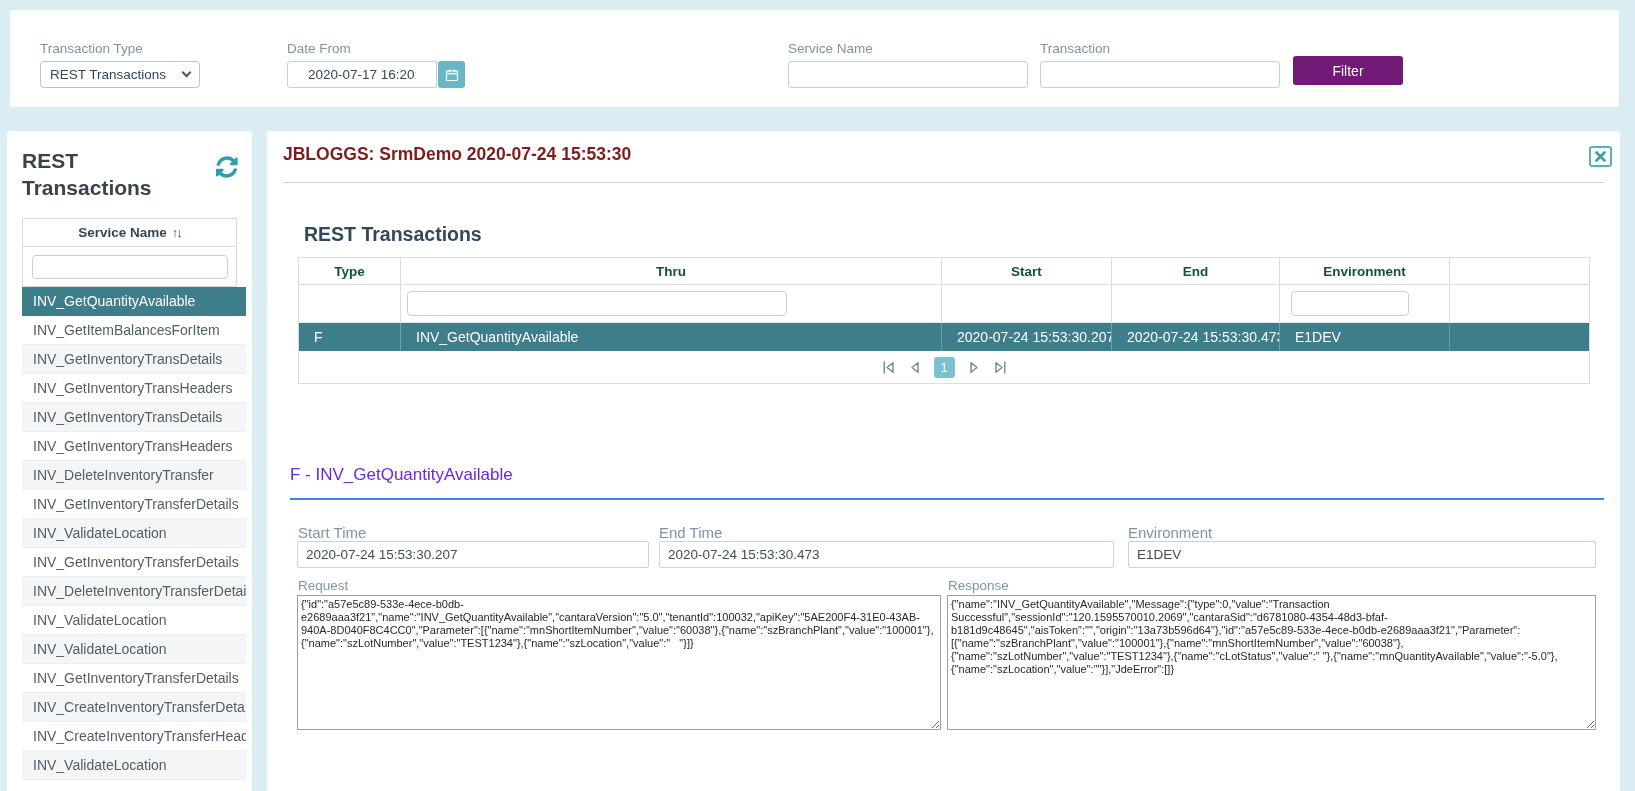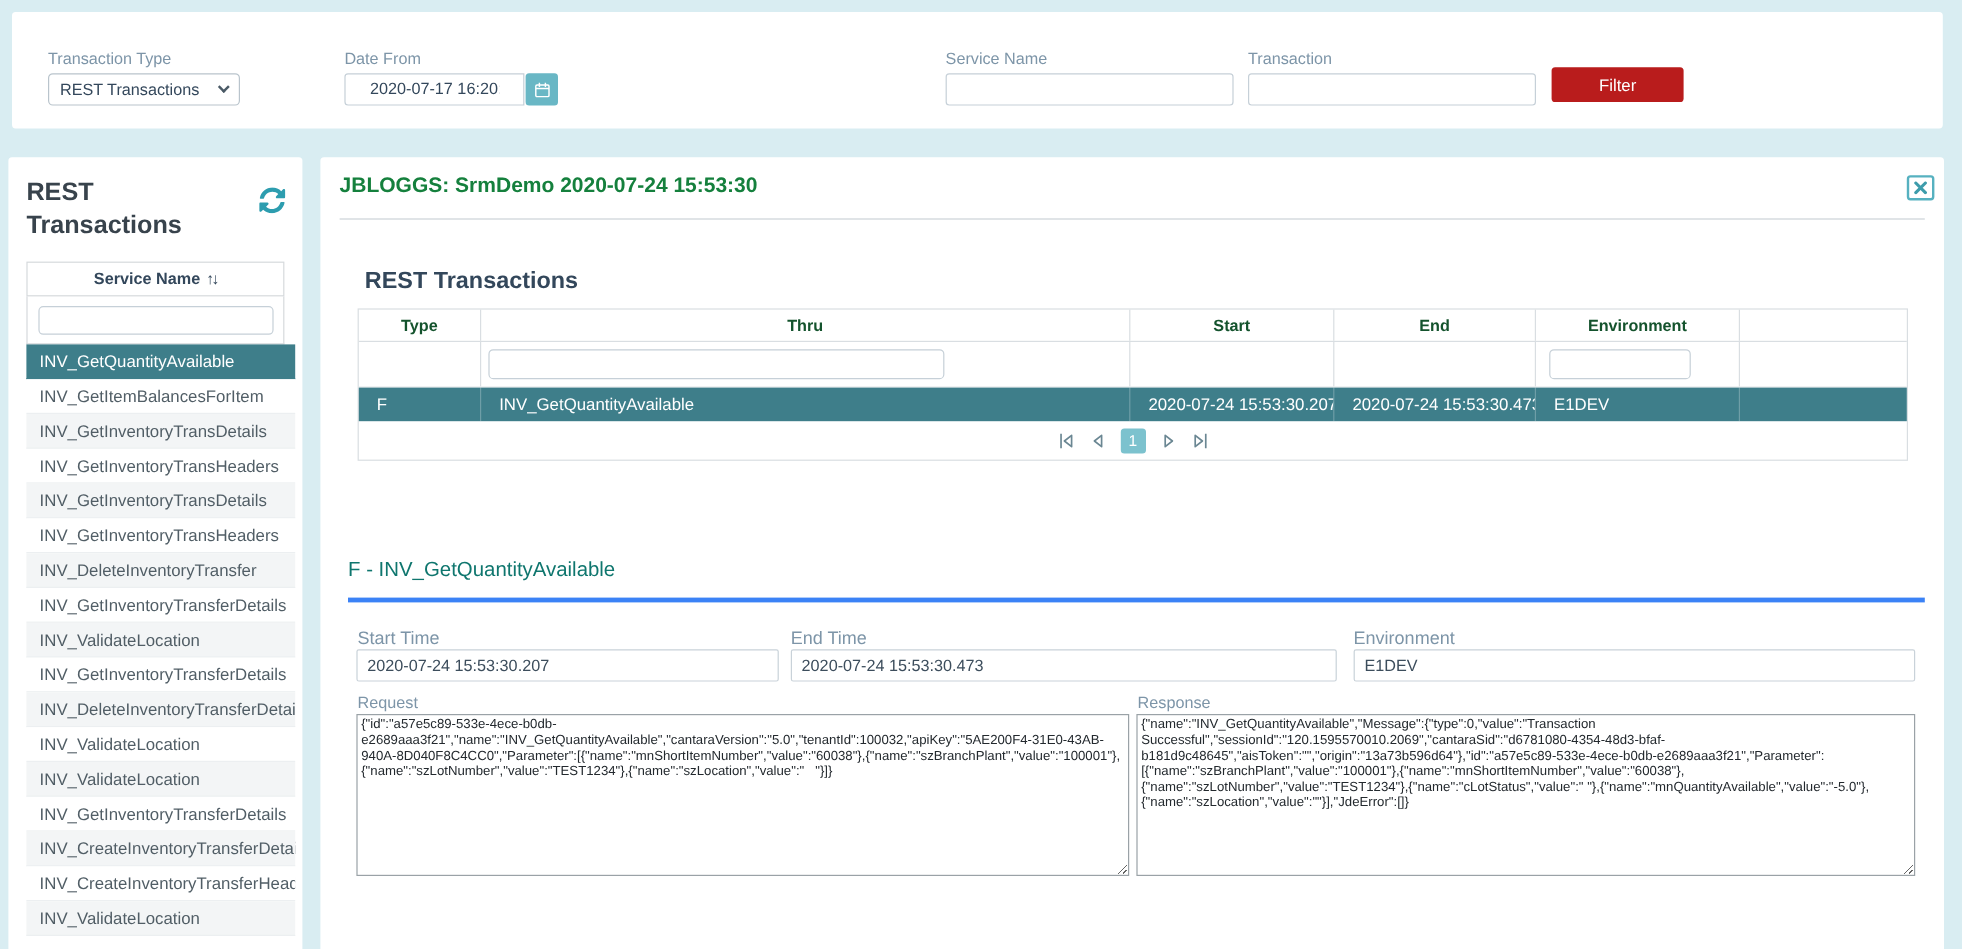--- a/index.html
+++ b/index.html
@@ -28,21 +28,21 @@
     height:27px; border:1px solid #c6d0d8; border-radius:3px; background:#fff;
     font-family:"Liberation Sans",sans-serif; font-size:13.5px; color:#33475b; padding:0 20px; outline:none;
   }
   .dt-input { width:150px; border-radius:3px 0 0 3px; }
   .cal-btn {
     width:27px; height:27px; background:#69b7c5; border:none; border-radius:3px;
     margin-left:1px; display:flex; align-items:center; justify-content:center; cursor:pointer;
   }
   .btn-filter {
     position:absolute; left:1283px; top:46px; width:110px; height:29px;
-    background:#b91c1c; color:#fff; border:none; border-radius:3px;
+    background:#701a75; color:#fff; border:none; border-radius:3px;
     font-family:"Liberation Sans",sans-serif; font-size:14px; cursor:pointer;
   }
 
   
   #sidebar { left:7px; top:131px; width:245px; height:660px; border-radius:3px 3px 0 0; }
   #sidebar-title { position:absolute; left:15px; top:16px; width:165px;
     font-size:21px; font-weight:bold; color:#38434c; line-height:27px; }
   #refresh-btn { position:absolute; left:209px; top:25px; width:22px; height:22px;
     background:none; border:none; cursor:pointer; padding:0; }
   #svc-header { position:absolute; left:15px; top:87px; width:215px; height:29px;
@@ -54,21 +54,21 @@
   #svc-search { width:196px; height:24px; margin-left:9px; border:1px solid #c6d0d8;
     border-radius:4px; font-size:13px; padding:0 6px; outline:none; }
   #service-list { position:absolute; left:15px; top:156px; width:224px; }
   .srow { height:29px; line-height:29px; padding-left:11px; font-size:14px; color:#515e66;
     white-space:nowrap; overflow:hidden; cursor:pointer; border-bottom:1px solid #eceff1; background:#fff; }
   .srow:nth-child(odd) { background:#f3f5f6; }
   .srow.sel { background:#3e7e8a; color:#fff; border-bottom-color:#3e7e8a; }
 
   
   #main { left:267px; top:131px; width:1353px; height:660px; border-radius:3px 3px 0 0; }
-  #main-title { position:absolute; left:16px; top:13px; font-size:17.5px; font-weight:bold; color:#15803d; }
+  #main-title { position:absolute; left:16px; top:13px; font-size:17.5px; font-weight:bold; color:#7f1d1d; }
   #close-btn { position:absolute; right:8px; top:15px; width:23px; height:21px;
     background:#fff; border:2px solid #56b1c0; border-radius:3px; cursor:pointer;
     display:flex; align-items:center; justify-content:center; padding:0; }
   #title-divider { position:absolute; left:16px; right:16px; top:51px; border-top:1px solid #ccd3d8; }
   #tx-heading { position:absolute; left:37px; top:92px; font-size:19.5px; font-weight:bold; color:#33475b; }
 
   
   #tx-table { position:absolute; left:31px; top:126px; width:1292px;
     border:1px solid #d9dee2; background:#fff; }
   .trow { display:flex; width:100%; }
@@ -89,21 +89,21 @@
   .tdata-row .tcell { display:flex; align-items:center; padding-left:15px;
     border-right:1px solid rgba(255,255,255,.25); white-space:nowrap; overflow:hidden; }
   .tdata-row .tcell:last-child { border-right:none; }
   .pager { height:32px; display:flex; align-items:center; justify-content:center; }
   .pg-btn { background:none; border:none; padding:0; margin:0 7px; cursor:pointer; height:16px; display:flex; align-items:center; }
   #page-current { width:21px; height:21px; background:#7cc2ce; color:#fff; border-radius:3px;
     font-size:13px; display:flex; align-items:center; justify-content:center; margin:0 7px; cursor:pointer; }
 
   
   #detail-heading { position:absolute; left:23px; top:334px; right:16px;
-    font-size:17px; color:#0f766e; padding-bottom:13px; border-bottom:4px solid #3b82f6; }
+    font-size:17px; color:#6d28d9; padding-bottom:13px; border-bottom:2px solid #3b82f6; }
   .dlabel { position:absolute; font-size:15px; color:#7d95a8; top:393px; }
   .dinput { position:absolute; top:410px; height:27px; border:1px solid #c9d2d9; border-radius:2px;
     font-family:"Liberation Sans",sans-serif; font-size:13.5px; color:#3c4d5c; padding:0 8px; outline:none; background:#fff; }
   #lbl-start{left:31px} #lbl-end{left:392px} #lbl-env{left:861px}
   #in-start{left:30px; width:352px} #in-end{left:392px; width:455px} #in-env{left:861px; width:468px}
   .ta-label { position:absolute; top:447px; font-size:13.5px; color:#7d95a8; }
   #lbl-request{left:31px} #lbl-response{left:681px}
   .ta { position:absolute; top:464px; height:135px; border:1px solid #9aa2a7; background:#fff;
     font-family:"Liberation Sans",sans-serif; font-size:11px; line-height:1.18; color:#23292e;
     padding:2px 3px; resize:both; outline:none; overflow:auto; }

